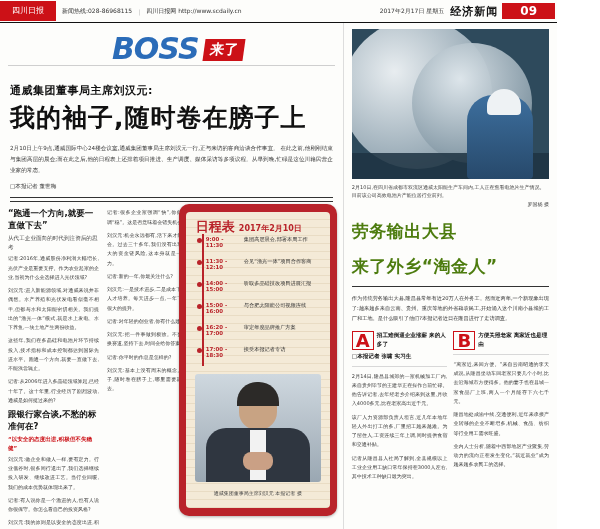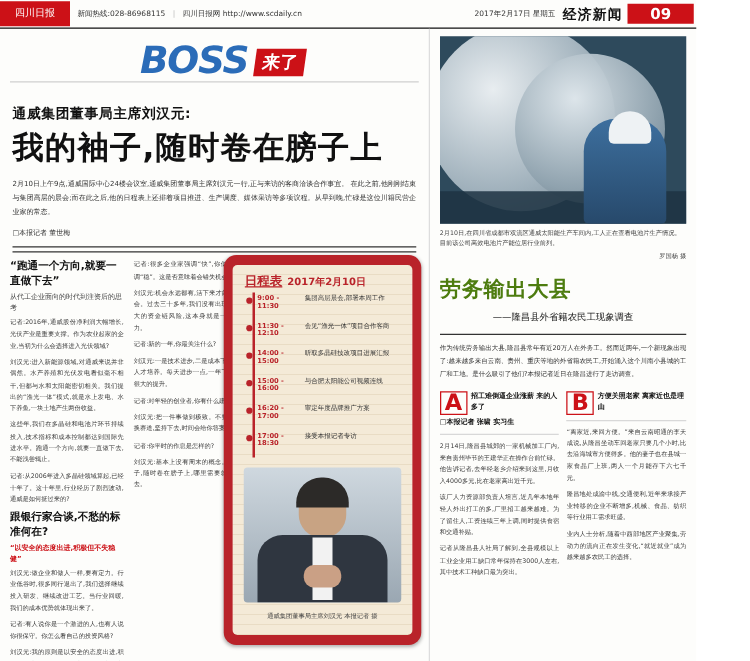--- a/index.html
+++ b/index.html
@@ -45,21 +45,21 @@
   .sub-q{font-size:5.6px;color:#444;margin:0 0 2px 0;line-height:1.6;}
   .para{font-size:5px;line-height:1.85;color:#3a3a3a;text-align:justify;margin:0 0 4px 0;}
   .red-q{color:#cc1117;font-weight:bold;}
 
   
   .tablet{position:absolute;right:6px;top:-4px;width:158px;height:312px;background:#b9232a;
           border-radius:10px;box-shadow:0 1px 3px rgba(0,0,0,.3);}
   .tablet-inner{position:absolute;left:7px;top:8px;right:7px;bottom:8px;background:#f4ead7;border-radius:4px;
                 background-image:repeating-linear-gradient(#f4ead7,#f4ead7 7px,#e9dcc4 7px,#e9dcc4 8px);}
   .sch-head{position:absolute;left:10px;top:6px;display:flex;align-items:baseline;gap:4px;}
-  .sch-title{font-size:10px;font-weight:bold;color:#b9232a;text-decoration:underline;}
+  .sch-title{font-size:13px;font-weight:bold;color:#b9232a;}
   .sch-date{font-size:8px;font-weight:bold;color:#b9232a;}
   .sch-line{position:absolute;left:16px;top:22px;width:2px;height:132px;background:#b9232a;}
   .sch-item{position:absolute;left:10px;display:flex;align-items:flex-start;gap:4px;}
   .dot{width:5px;height:5px;border-radius:50%;background:#b9232a;margin-top:2px;flex:none;margin-left:1px;}
   .sch-time{font-size:5.4px;font-weight:bold;color:#b9232a;width:34px;flex:none;}
   .sch-desc{font-size:5.2px;color:#333;line-height:1.5;}
   .portrait{position:absolute;left:9px;right:9px;bottom:26px;height:108px;border-radius:3px;overflow:hidden;
             background:linear-gradient(#cfd8df,#9aa7b2);}
   .cap-tab{position:absolute;left:9px;right:9px;bottom:12px;font-size:5px;color:#444;text-align:center;}
 
@@ -215,21 +215,21 @@
         <div class="roll"></div>
         <div class="roll2"></div>
         <div class="floor"></div>
         <div class="worker"></div>
         <div class="helmet"></div>
       </div>
       <div class="cap">2月10日,在四川省成都市双流区通威太阳能生产车间内,工人正在查看电池片生产情况。目前该公司高效电池片产能位居行业前列。</div>
       <div class="cap-credit">罗国杨 摄</div>
 
       <div class="r-title">劳务输出大县</div>
-      <div class="r-sub">——隆昌县外省籍农民工现象调查</div>
+      <div class="r-title">来了外乡“淘金人”</div>
       <div class="r-rule"></div>
       <div class="r-lede">作为传统劳务输出大县,隆昌县常年有近20万人在外务工。然而近两年,一个新现象出现了:越来越多来自云南、贵州、重庆等地的外省籍农民工,开始涌入这个川南小县城的工厂和工地。是什么吸引了他们?本报记者近日在隆昌进行了走访调查。</div>
 
       <div class="qa">
         <div class="qa-col">
           <div class="qa-h">
             <span class="bigletter">A</span>
             <span>招工难倒逼企业涨薪 来的人多了</span>
           </div>
           <div class="qa-h nm">□本报记者 张啸 实习生</div>

